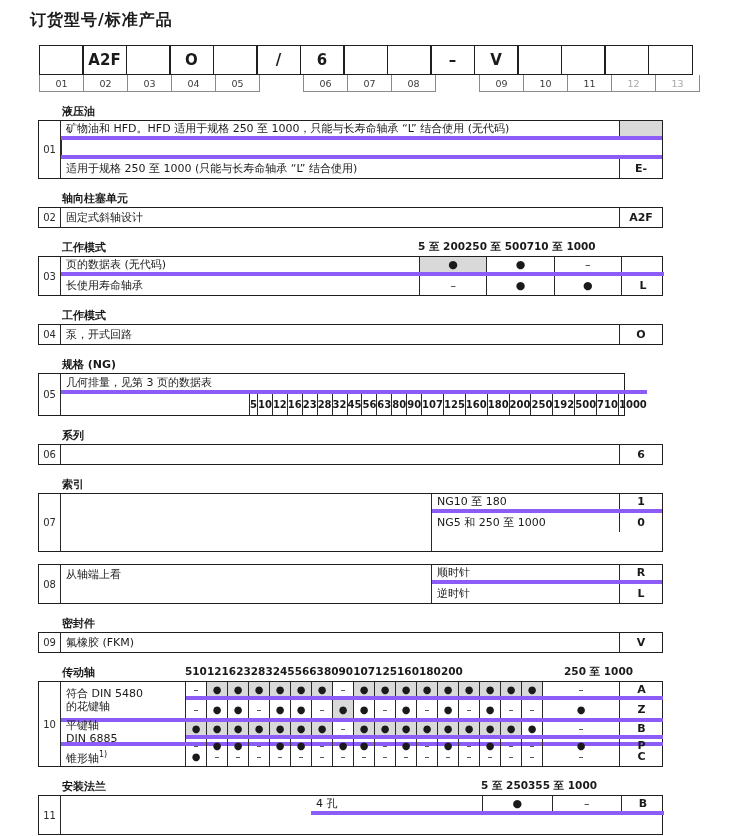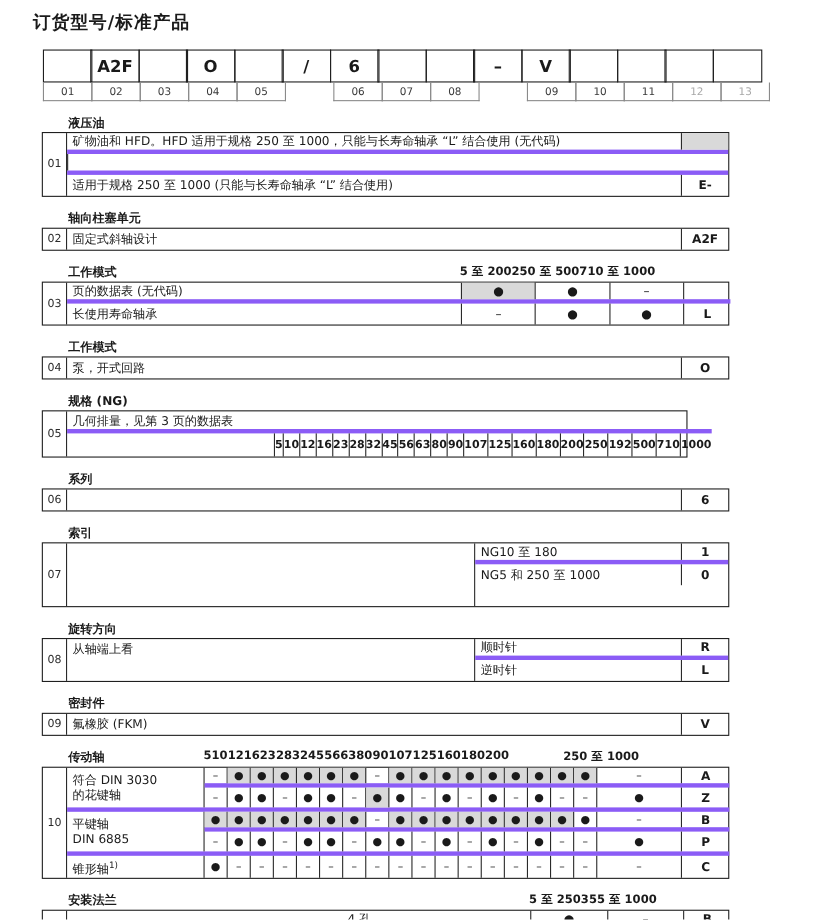--- a/index.html
+++ b/index.html
@@ -264,23 +264,20 @@
               <div class="txt grow">NG5 和 250 至 1000</div>
               <div class="codecell">0</div>
             </div>
           </div>
         </div>
       </div>
     </div>
   </div>
 
   <div class="sec">
-    <div class="hrow">
-        <span class="htitle">旋转方向</span>
-      </div>
     <div class="tbl">
       <div class="numcol">08</div>
       <div class="tbody">
         <div class="grp" style="height:38px">
           <div class="glabel w370" style="justify-content:flex-start;padding-top:3px">
               <div>从轴端上看</div>
             </div>
           <div class="stack vline">
             <div class="row bb">
               <div class="txt grow">顺时针</div>
@@ -326,30 +323,30 @@
           <div class="mc">56</div>
           <div class="mc">63</div>
           <div class="mc">80</div>
           <div class="mc">90</div>
           <div class="mc">107</div>
           <div class="mc">125</div>
           <div class="mc">160</div>
           <div class="mc">180</div>
           <div class="mc">200</div>
         </div>
-      <div class="hcols" style="left:474px;width:77px;justify-content:flex-start">
+      <div class="hcols" style="left:518px;width:77px;justify-content:flex-end">
           <div class="mc">250 至 1000</div>
         </div>
     </div>
     <div class="tbl">
       <div class="numcol">10</div>
       <div class="tbody">
         <div class="grp bb" style="height:40px">
           <div class="glabel vr w125">
-            <div>符合 DIN 3030</div>
+            <div>符合 DIN 5480</div>
             <div>的花键轴</div>
           </div>
           <div class="stack">
             <div class="row row20 bb">
               <div class="mrow">
                   <div class="mc">–</div>
                   <div class="mc sh">●</div>
                   <div class="mc sh">●</div>
                   <div class="mc sh">●</div>
                   <div class="mc sh">●</div>
@@ -387,21 +384,21 @@
                   <div class="mc">–</div>
                   <div class="mc">●</div>
                   <div class="mc">–</div>
                   <div class="mc">–</div>
                 </div>
               <div class="widecell">●</div>
               <div class="codecell noleft">Z</div>
             </div>
           </div>
         </div>
-        <div class="grp bb" style="height:40px">
+        <div class="grp bb" style="height:24px">
           <div class="glabel vr w125">
             <div>平键轴</div>
             <div>DIN 6885</div>
           </div>
           <div class="stack">
             <div class="row row20 bb">
               <div class="mrow">
                   <div class="mc sh">●</div>
                   <div class="mc sh">●</div>
                   <div class="mc sh">●</div>

